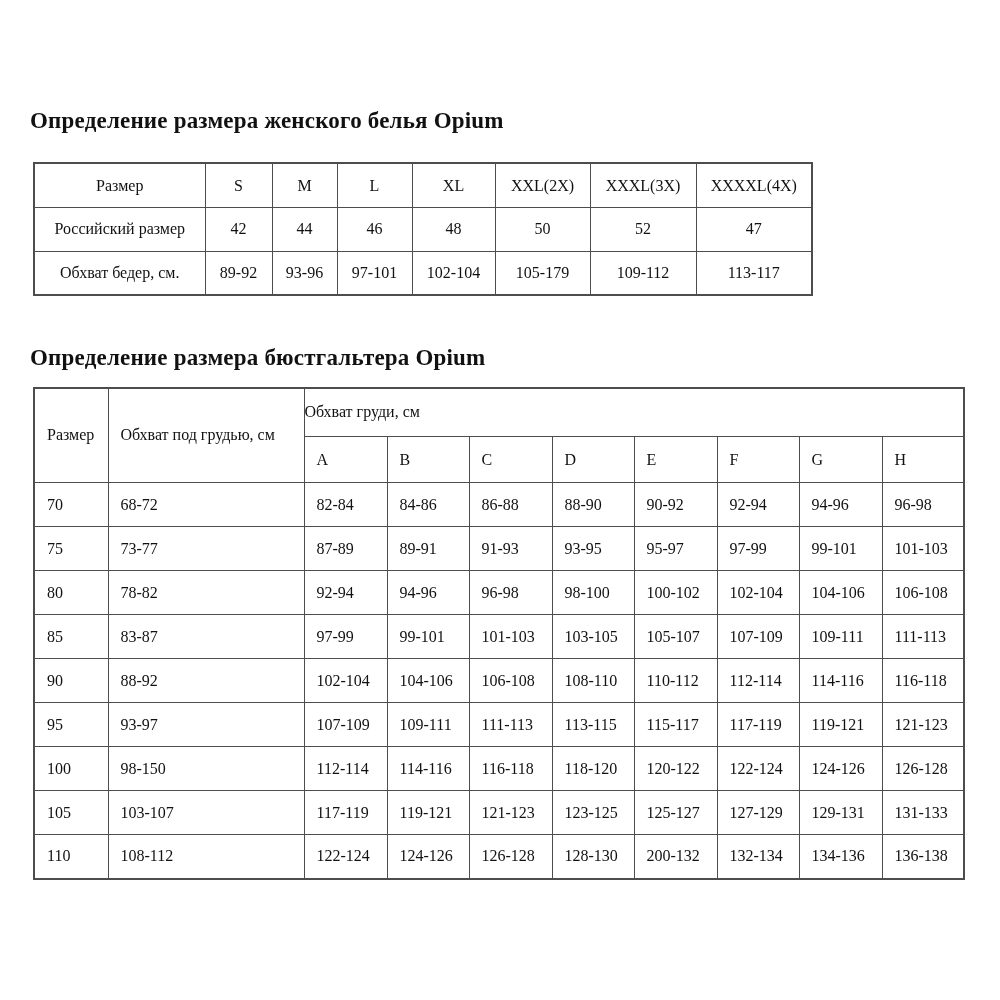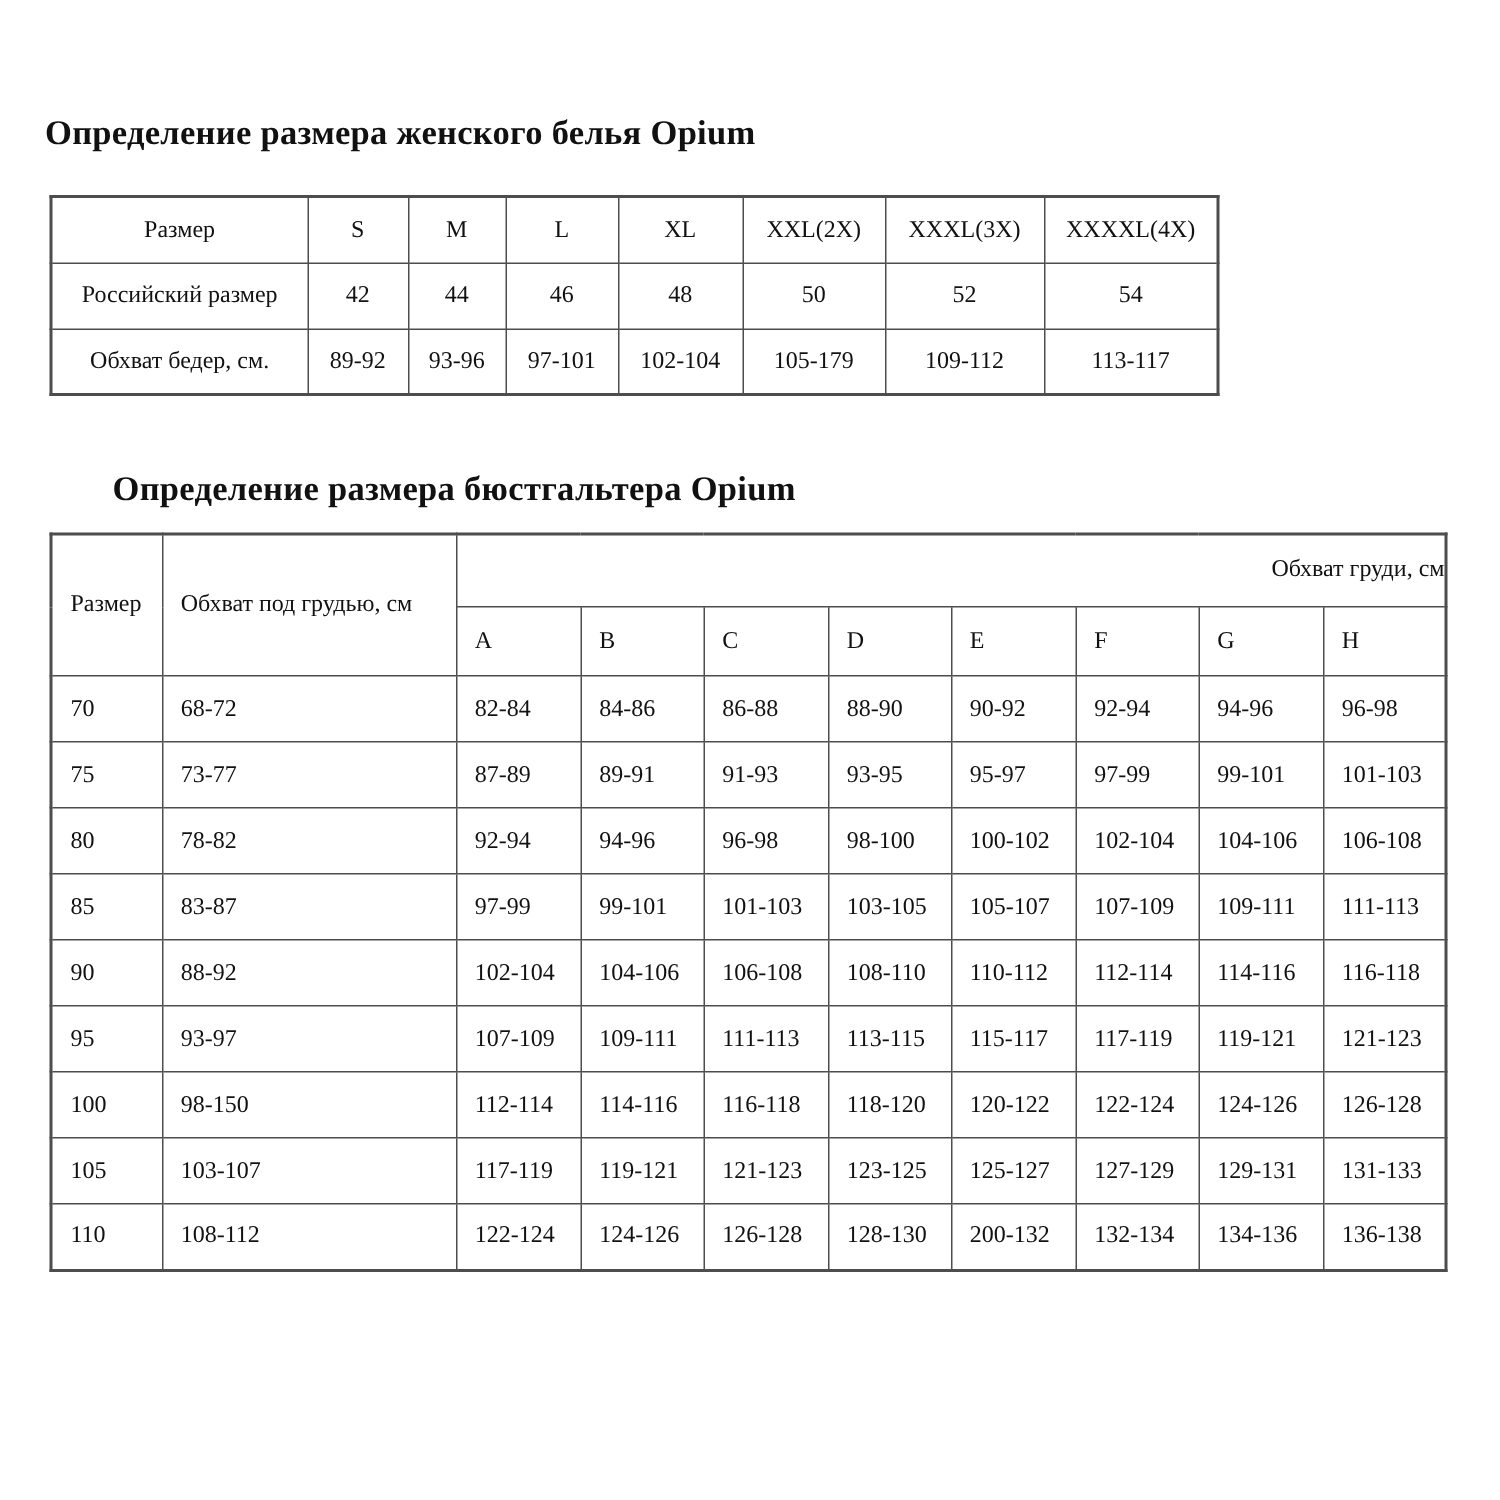--- a/index.html
+++ b/index.html
@@ -6,21 +6,21 @@
   html, body {
     margin: 0;
     padding: 0;
     background: #ffffff;
     width: 1000px;
     height: 1000px;
     font-family: "Liberation Serif", serif;
     color: #111111;
   }
   .page {
-    padding: 76px 0 0 30px;
+    padding: 108px 0 0 30px;
     width: 1000px;
   }
   .section-title {
     font-size: 23px;
     font-weight: bold;
     margin: 0;
     line-height: 1.1;
     letter-spacing: 0.2px;
   }
   table {
@@ -34,25 +34,25 @@
     font-size: 16px;
     vertical-align: middle;
     padding: 0;
     overflow: hidden;
     white-space: nowrap;
   }
   
   #table1 { margin-top: 29px; }
   #table1 td { text-align: center; height: 44px; }
   
-  #title2 { margin-top: 49px; margin-left: 45px; }
+  #title2 { margin-top: 49px; }
   
   #table2 { margin-top: 16px; }
   #table2 td { text-align: left; padding-left: 12px; height: 44px; }
-  #table2 td.group-head { text-align: right; padding-left: 0; height: 49px; }
+  #table2 td.group-head { text-align: left; padding-left: 0; height: 49px; }
   #table2 tr.letters-row td { height: 46px; }
 </style>
 </head>
 <body>
 
 <div class="page">
 
   <h1 class="section-title" id="title1">Определение размера женского белья Opium</h1>
 
   <table id="table1">
@@ -78,21 +78,21 @@
           <td>XXXXL(4X)</td>
         </tr>
         <tr>
           <td>Российский размер</td>
           <td>42</td>
           <td>44</td>
           <td>46</td>
           <td>48</td>
           <td>50</td>
           <td>52</td>
-          <td>54</td>
+          <td>47</td>
         </tr>
         <tr>
           <td>Обхват бедер, см.</td>
           <td>89-92</td>
           <td>93-96</td>
           <td>97-101</td>
           <td>102-104</td>
           <td>105-179</td>
           <td>109-112</td>
           <td>113-117</td>

